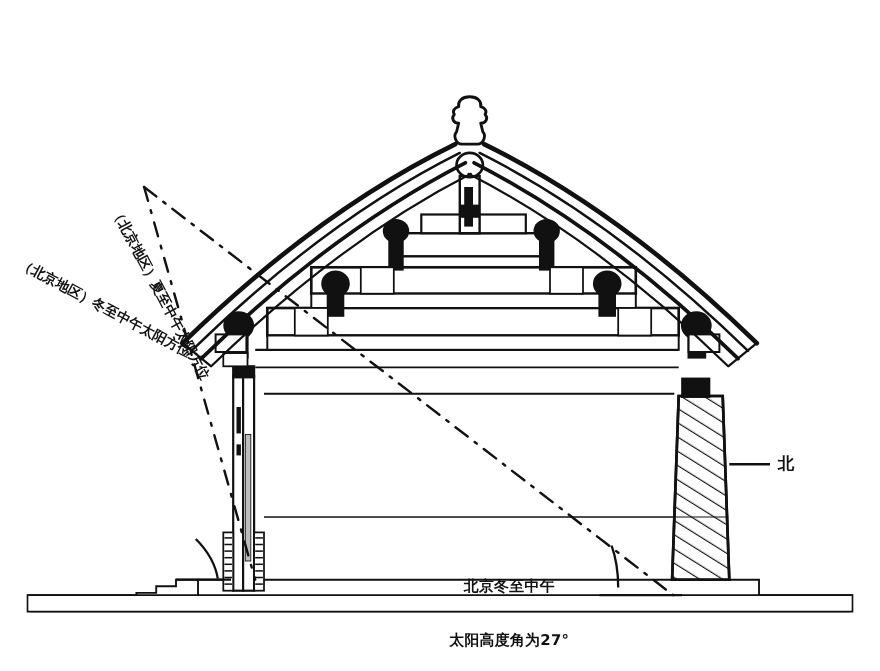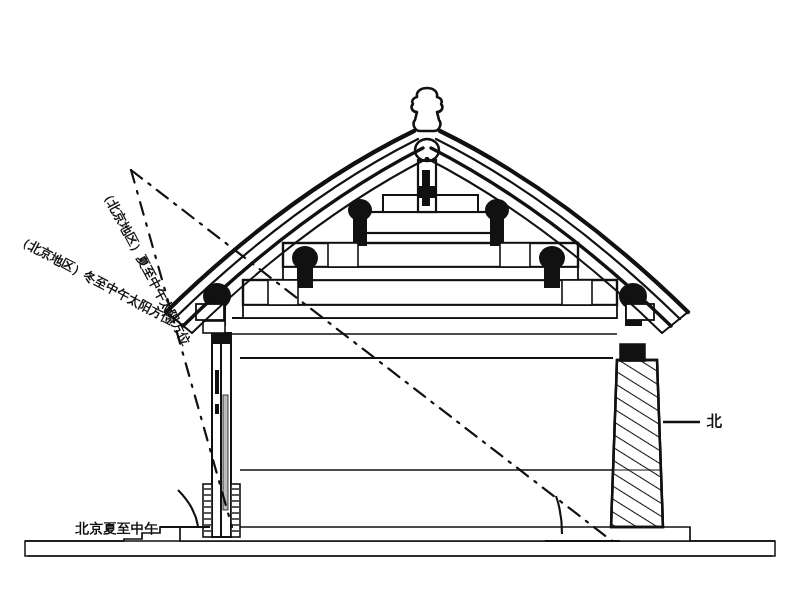--- a/index.html
+++ b/index.html
@@ -244,21 +244,22 @@
   </div>
 
   <div class="rot-wrap" style="left:22px; top:232px; transform: rotate(28deg);">
     <div class="rot-col">
       <div class="line">冬至中午太阳方位</div>
       <div class="line">（北京地区）</div>
     </div>
   </div>
 
   <div class="lbl lbl-block" style="left:42px; top:487px; width:150px;">
-    <div>北京夏至中午</div>
   </div>
 
   <div class="lbl lbl-block" style="left:383px; top:492px; width:160px;">
+    <div>北京冬至中午</div>
+    <div>太阳高度角为27°</div>
   </div>
 
   <div class="lbl lbl-compass" style="left:707px; top:412px;">北</div>
 
 </div>
 
 </body></html>

